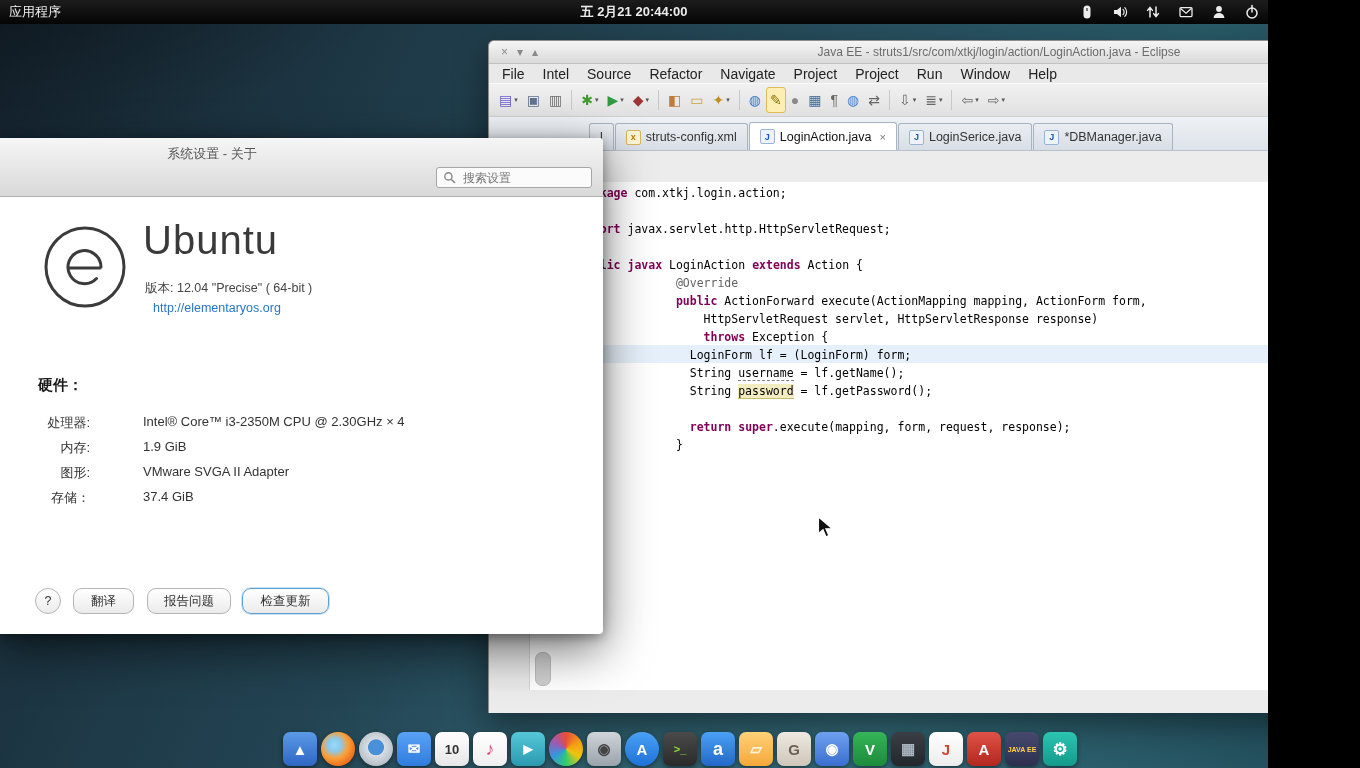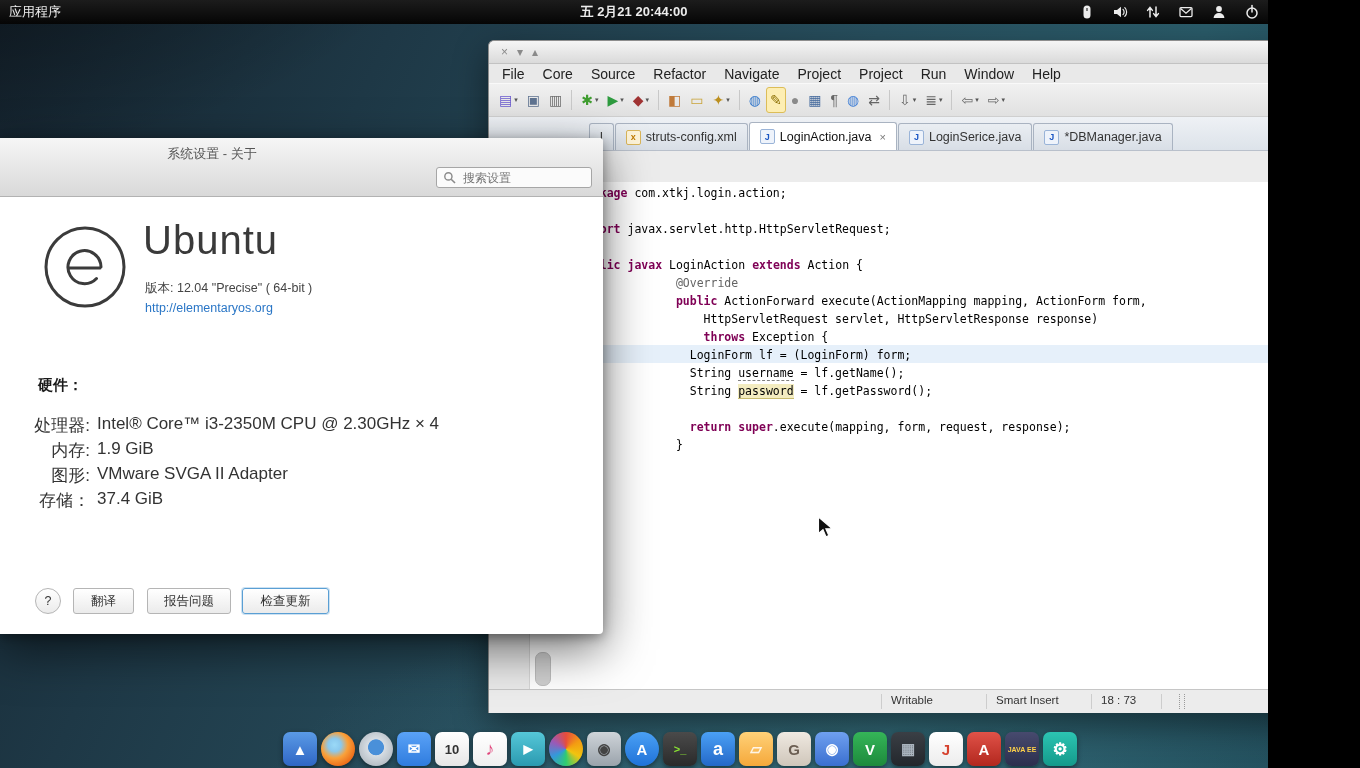--- a/index.html
+++ b/index.html
@@ -82,25 +82,25 @@
     box-shadow:0 16px 48px rgba(0,0,0,.55),0 3px 12px rgba(0,0,0,.35);border-radius:0 4px 4px 0;}
   .sheader{position:absolute;left:0;top:0;right:0;height:58px;background:linear-gradient(#f6f6f6,#d9d9d9);
     border-bottom:1px solid #b2b2b2;border-radius:0 4px 0 0;}
   .stitle{position:absolute;left:0;top:7px;width:424px;text-align:center;font-size:13px;color:#555;}
   .ssearch{position:absolute;right:11px;top:29px;width:156px;height:21px;background:#fbfbfb;border:1px solid #a6a6a6;
     border-radius:3px;display:flex;align-items:center;gap:5px;padding:0 6px;box-sizing:border-box;}
   .ssearch input{border:none;outline:none;background:transparent;font:12px "Liberation Sans",sans-serif;color:#404040;width:115px;}
   .logo{position:absolute;left:42px;top:86px;width:86px;height:86px;}
   .osname{position:absolute;left:143px;top:80px;font-size:40px;font-weight:300;color:#3a3a3a;letter-spacing:1px;}
   .osver{position:absolute;left:145px;top:142px;font-size:12.5px;color:#444;}
-  .oslink{position:absolute;left:145px;top:163px;font-size:12.5px;color:#2a76c6;text-decoration:none;}
+  .oslink{position:absolute;left:153px;top:163px;font-size:12.5px;color:#2a76c6;text-decoration:none;}
   .hw{position:absolute;left:38px;top:238px;font-size:15px;font-weight:bold;color:#1a1a1a;}
-  .spec-row{position:absolute;left:14px;display:flex;font-size:17px;color:#333;}
+  .spec-row{position:absolute;left:14px;display:flex;font-size:13px;color:#333;gap:46px;}
   .spec-label{width:76px;text-align:right;margin-right:7px;}
-  .sbtn{position:absolute;top:450px;height:26px;border:1px solid #b5b5b5;border-radius:3px;
+  .sbtn{position:absolute;top:450px;height:26px;border:1px solid #b5b5b5;border-radius:9px;
     background:linear-gradient(#ffffff,#ebebeb);font:12.5px "Liberation Sans",sans-serif;color:#333;
     display:flex;align-items:center;justify-content:center;box-sizing:border-box;}
   .sbtn.help{left:35px;width:26px;border-radius:13px;}
   .sbtn.translate{left:73px;width:61px;}
   .sbtn.report{left:147px;width:84px;}
   .sbtn.update{left:242px;width:87px;border-color:#5a9fd4;box-shadow:0 0 0 1px rgba(90,159,212,.3);}
 
   
   .dock{position:absolute;left:283px;bottom:2px;display:flex;gap:4px;align-items:flex-end;z-index:20;}
   .dicon{width:34px;height:34px;border-radius:7px;display:flex;align-items:center;justify-content:center;
@@ -157,24 +157,25 @@
       </span>
   </div>
 
   <div class="eclipse">
     <div class="titlebar">
       <span class="winctrls">
           <span class="wctl">×</span>
           <span class="wctl">▾</span>
           <span class="wctl">▴</span>
         </span>
+      <span class="wtitle">Java EE - struts1/src/com/xtkj/login/action/LoginAction.java - Eclipse</span>
     </div>
     <div class="menubar">
         <span class="menu-item">File</span>
-        <span class="menu-item">Core</span>
+        <span class="menu-item">Intel</span>
         <span class="menu-item">Source</span>
         <span class="menu-item">Refactor</span>
         <span class="menu-item">Navigate</span>
         <span class="menu-item">Project</span>
         <span class="menu-item">Project</span>
         <span class="menu-item">Run</span>
         <span class="menu-item">Window</span>
         <span class="menu-item">Help</span>
       </div>
     <div class="toolbar">
@@ -289,30 +290,20 @@
           <div class="line-hl" style="top: 163px;"></div>
           <div class="code-line" style="top: 164px; left: 200.72px;"><span class="">LoginForm lf = (LoginForm) form;</span></div>
           <div class="code-line" style="top: 182px; left: 200.72px;"><span class="">String </span><span class="occ">username</span><span class=""> = lf.getName();</span></div>
           <div class="code-line" style="top: 236px; left: 200.72px;"><span class="kw">return</span><span class=""> </span><span class="kw">super</span><span class="">.execute(mapping, form, request, response);</span></div>
           <div class="code-line" style="top: 200px; left: 200.72px;"><span class="">String </span><span class="occy">password</span><span class=""> = lf.getPassword();</span></div>
           <div class="code-line" style="top: 254px; left: 186.88px;"><span class="">}</span></div>
         </div>
       <div class="vscroll">
         <div class="vthumb"></div>
       </div>
-    </div>
-    <div class="statusbar">
-      <span class="sb-sep" style="left:392px"></span>
-      <span class="sb-item" style="left:402px">Writable</span>
-      <span class="sb-sep" style="left:497px"></span>
-      <span class="sb-item" style="left:507px">Smart Insert</span>
-      <span class="sb-sep" style="left:602px"></span>
-      <span class="sb-item" style="left:612px">18 : 73</span>
-      <span class="sb-sep" style="left:672px"></span>
-      <span class="sb-grip" style="left:690px"></span>
     </div>
   </div>
 
   <div class="settings">
     <div class="sheader">
       <span class="stitle">系统设置 - 关于</span>
       <span class="ssearch">
         <svg width="13" height="13" viewBox="0 0 13 13">
             <circle cx="5.4" cy="5.4" r="3.6" fill="none" stroke="#8a8a8a" stroke-width="1.4"></circle>
             <line x1="8.2" y1="8.2" x2="12" y2="12" stroke="#8a8a8a" stroke-width="1.6"></line>

